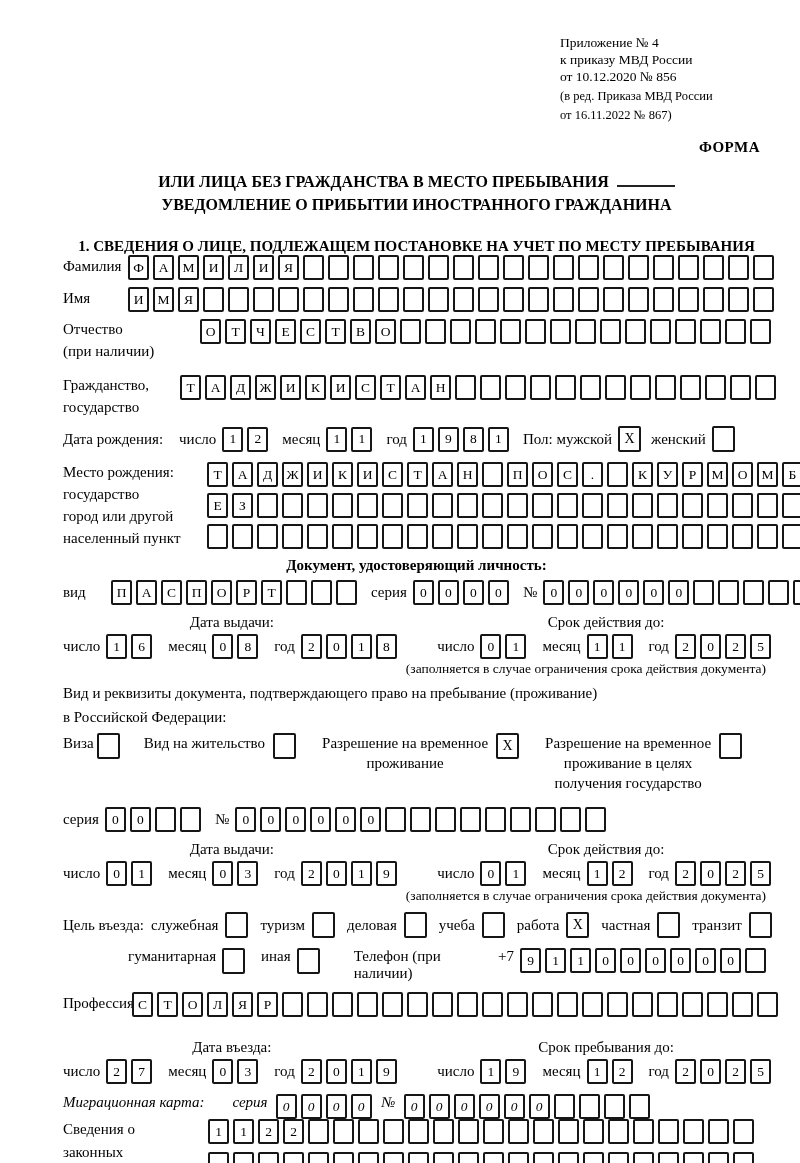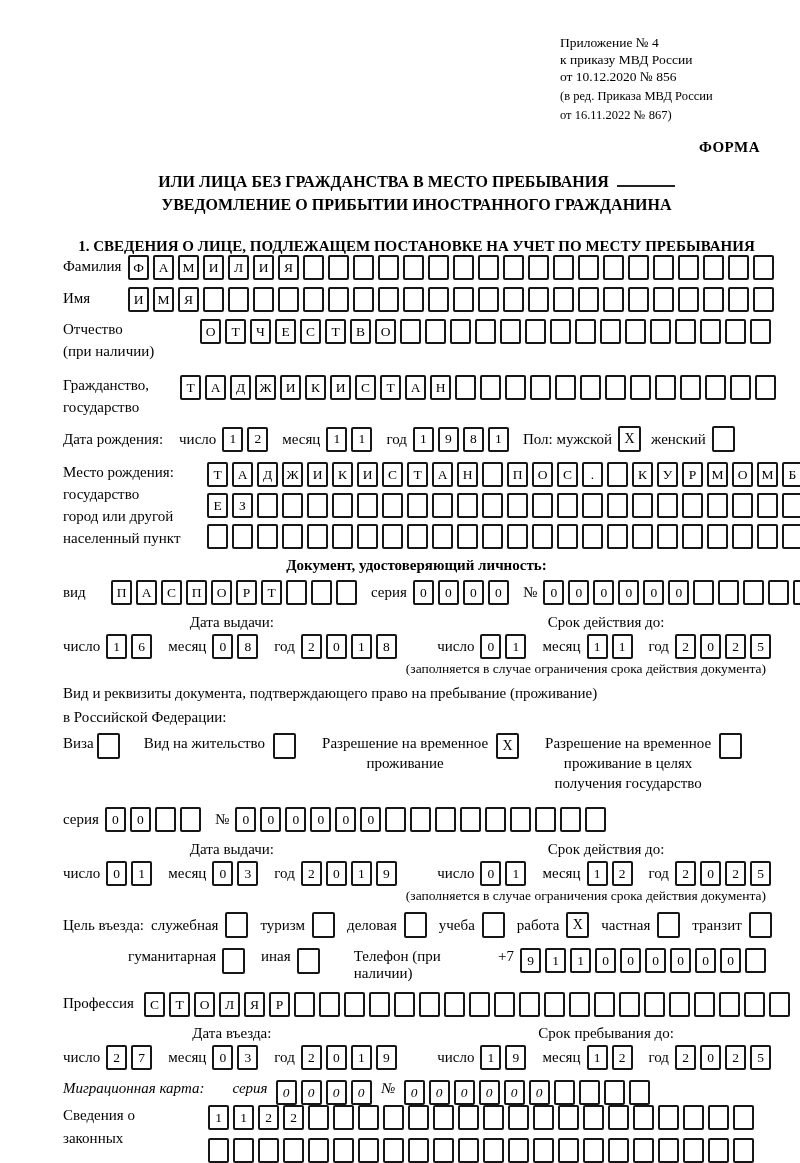--- a/index.html
+++ b/index.html
@@ -563,21 +563,21 @@
         <span class="cell">0</span>
         <span class="cell">0</span>
         <span class="cell">0</span>
         <span class="cell">0</span>
         <span class="cell">0</span>
         <span class="cell">0</span>
         <span class="cell"></span>
       </span>
   </div>
 
-  <div class="row" style="margin-bottom:8px;gap:12px;">
+  <div class="row" style="margin-bottom:22px;">
     <div class="lblcol w69">Профессия</div>
     <div class="cells">
         <span class="cell">С</span>
         <span class="cell">Т</span>
         <span class="cell">О</span>
         <span class="cell">Л</span>
         <span class="cell">Я</span>
         <span class="cell">Р</span>
         <span class="cell"></span>
         <span class="cell"></span>

